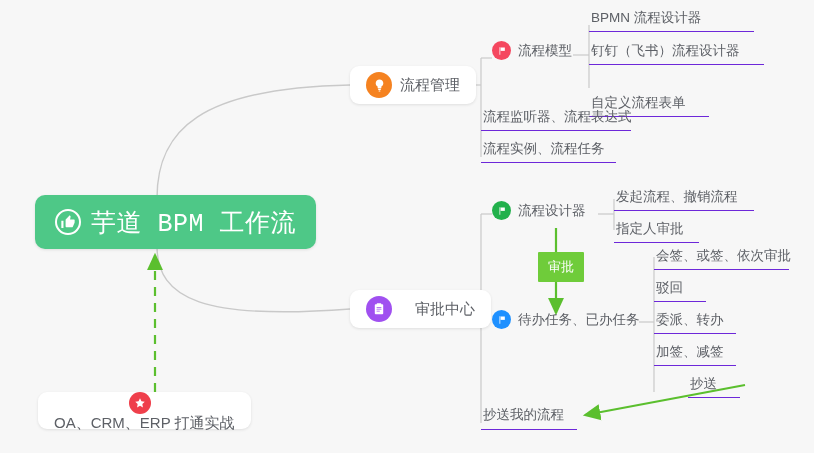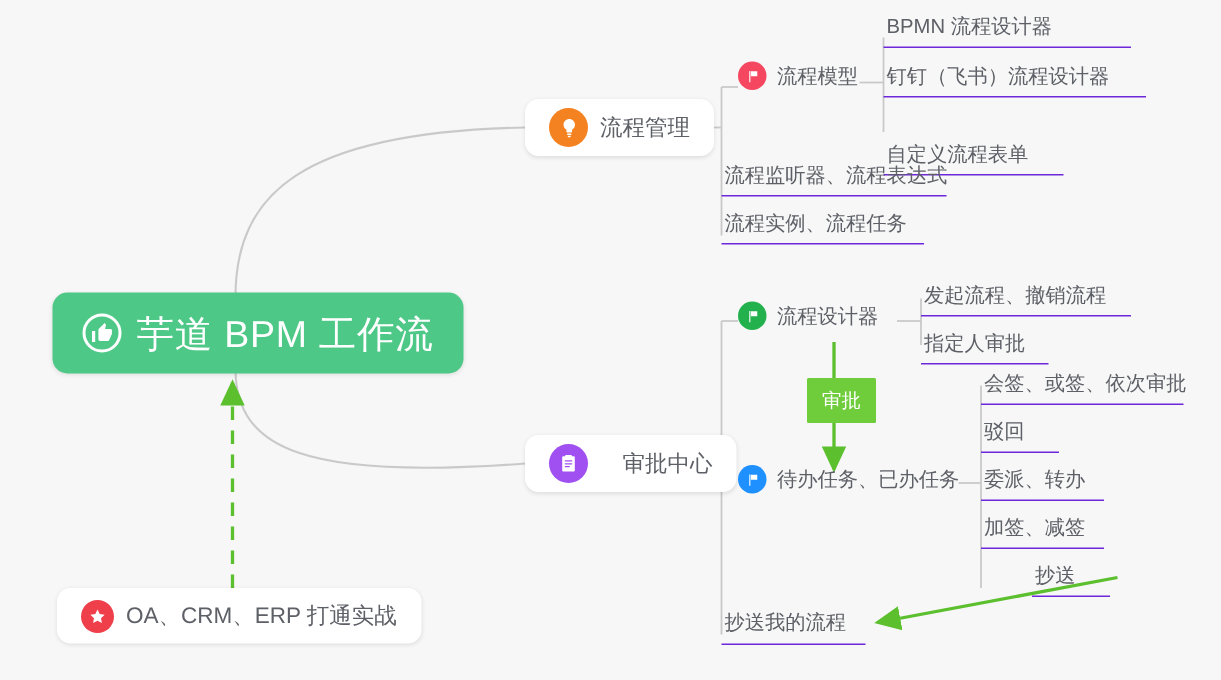--- a/index.html
+++ b/index.html
@@ -31,20 +31,21 @@
     white-space: nowrap;
   }
 
   
   .root-node {
     background: #4ec887;
     border-radius: 10px;
     padding: 0 20px;
     height: 54px;
     box-shadow: 0 1px 3px rgba(0,0,0,0.10);
+    font-family: Liberation Mono, monospace;
   }
   .root-label {
     color: #ffffff;
     font-size: 25px;
     letter-spacing: 0.5px;
   }
 
   
   .card-node {
     background: #ffffff;
@@ -252,21 +253,21 @@
     <span class="text-label">加签、减签</span>
   </div>
   <div class="node text-node" style="left:688px; top:371px; width:52px;">
     <span class="text-label">抄送</span>
   </div>
 
   <div class="node text-node" style="left:481px; top:403px; width:96px;align-items:center;">
     <span class="text-label">抄送我的流程</span>
   </div>
 
-  <div class="node card-node" style="left:38px; top:392px; height:37px;">
+  <div class="node card-node" style="left:38px; top:392px; height:37px;flex-direction:column;">
     <span class="ic ic-lg" style="background:#ef3f4b; width:22px; height:22px;">
       <svg width="12" height="12" viewBox="0 0 24 24" fill="#ffffff">
         <path d="M12 2.6l2.9 6 6.6.95-4.8 4.65 1.15 6.55L12 17.65 6.15 20.75 7.3 14.2 2.5 9.55l6.6-.95z"></path>
       </svg>
     </span>
     <span class="card-label">OA、CRM、ERP 打通实战</span>
   </div>
 
 </div>
 

